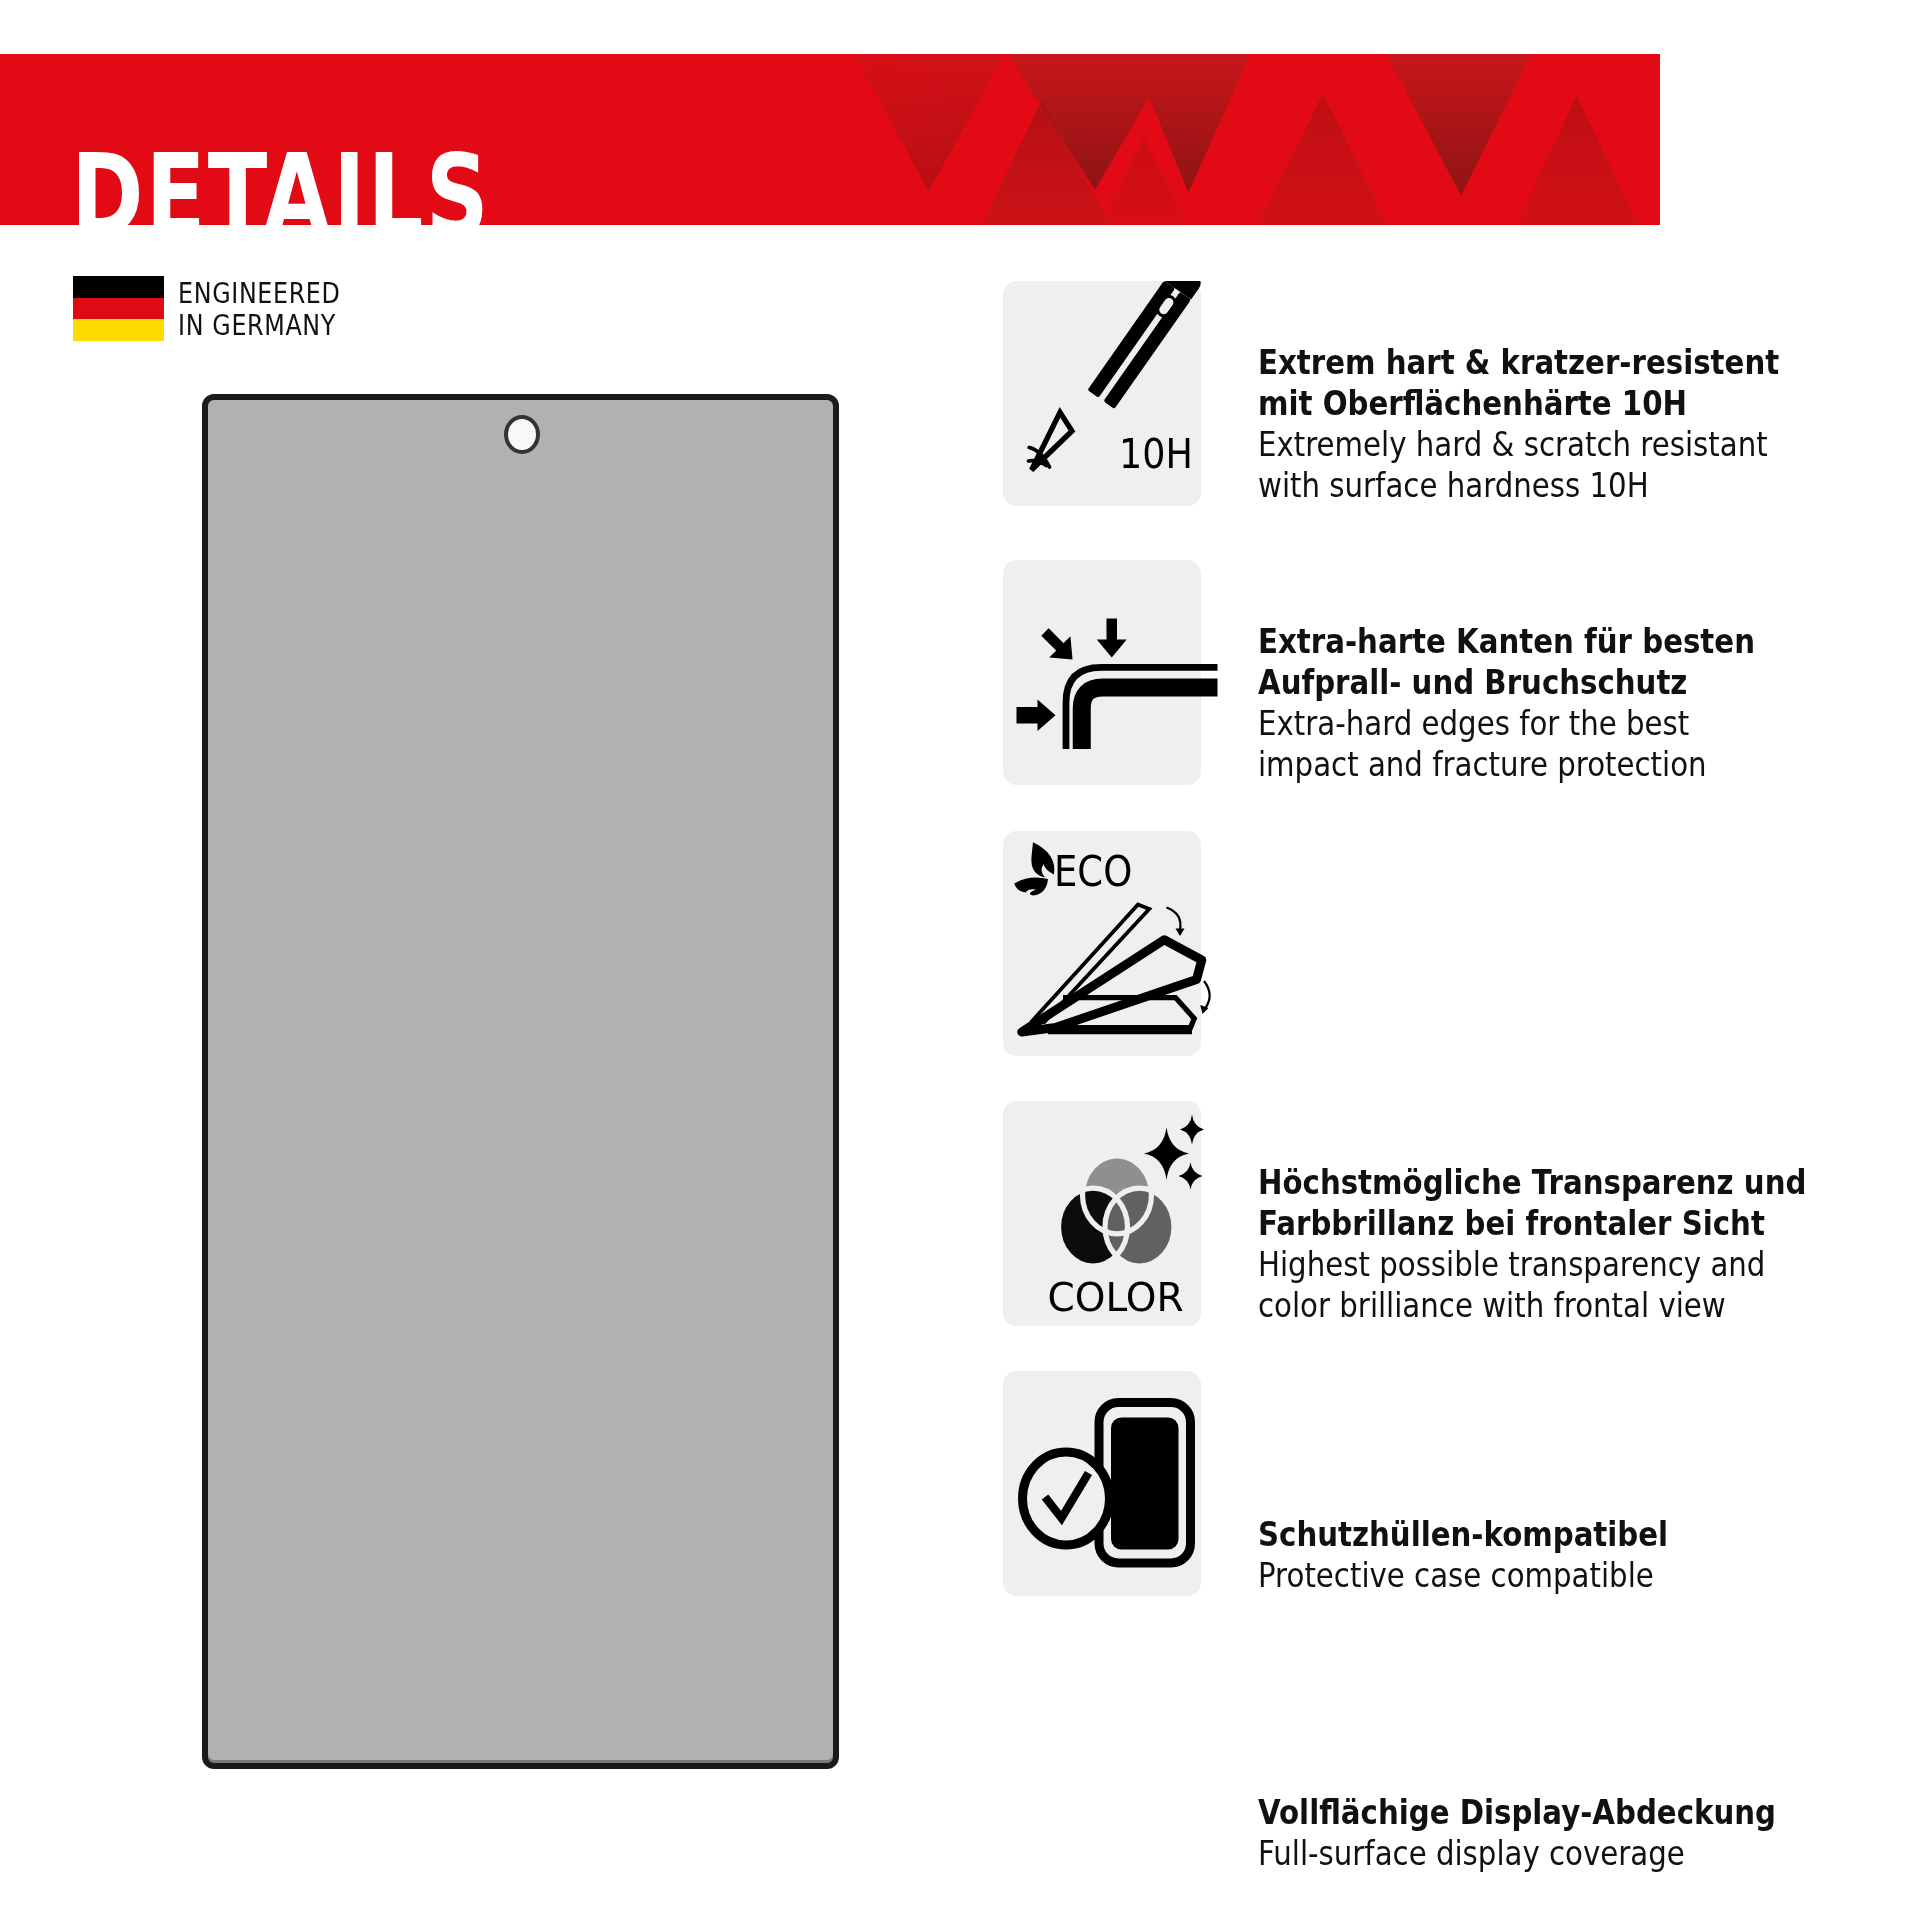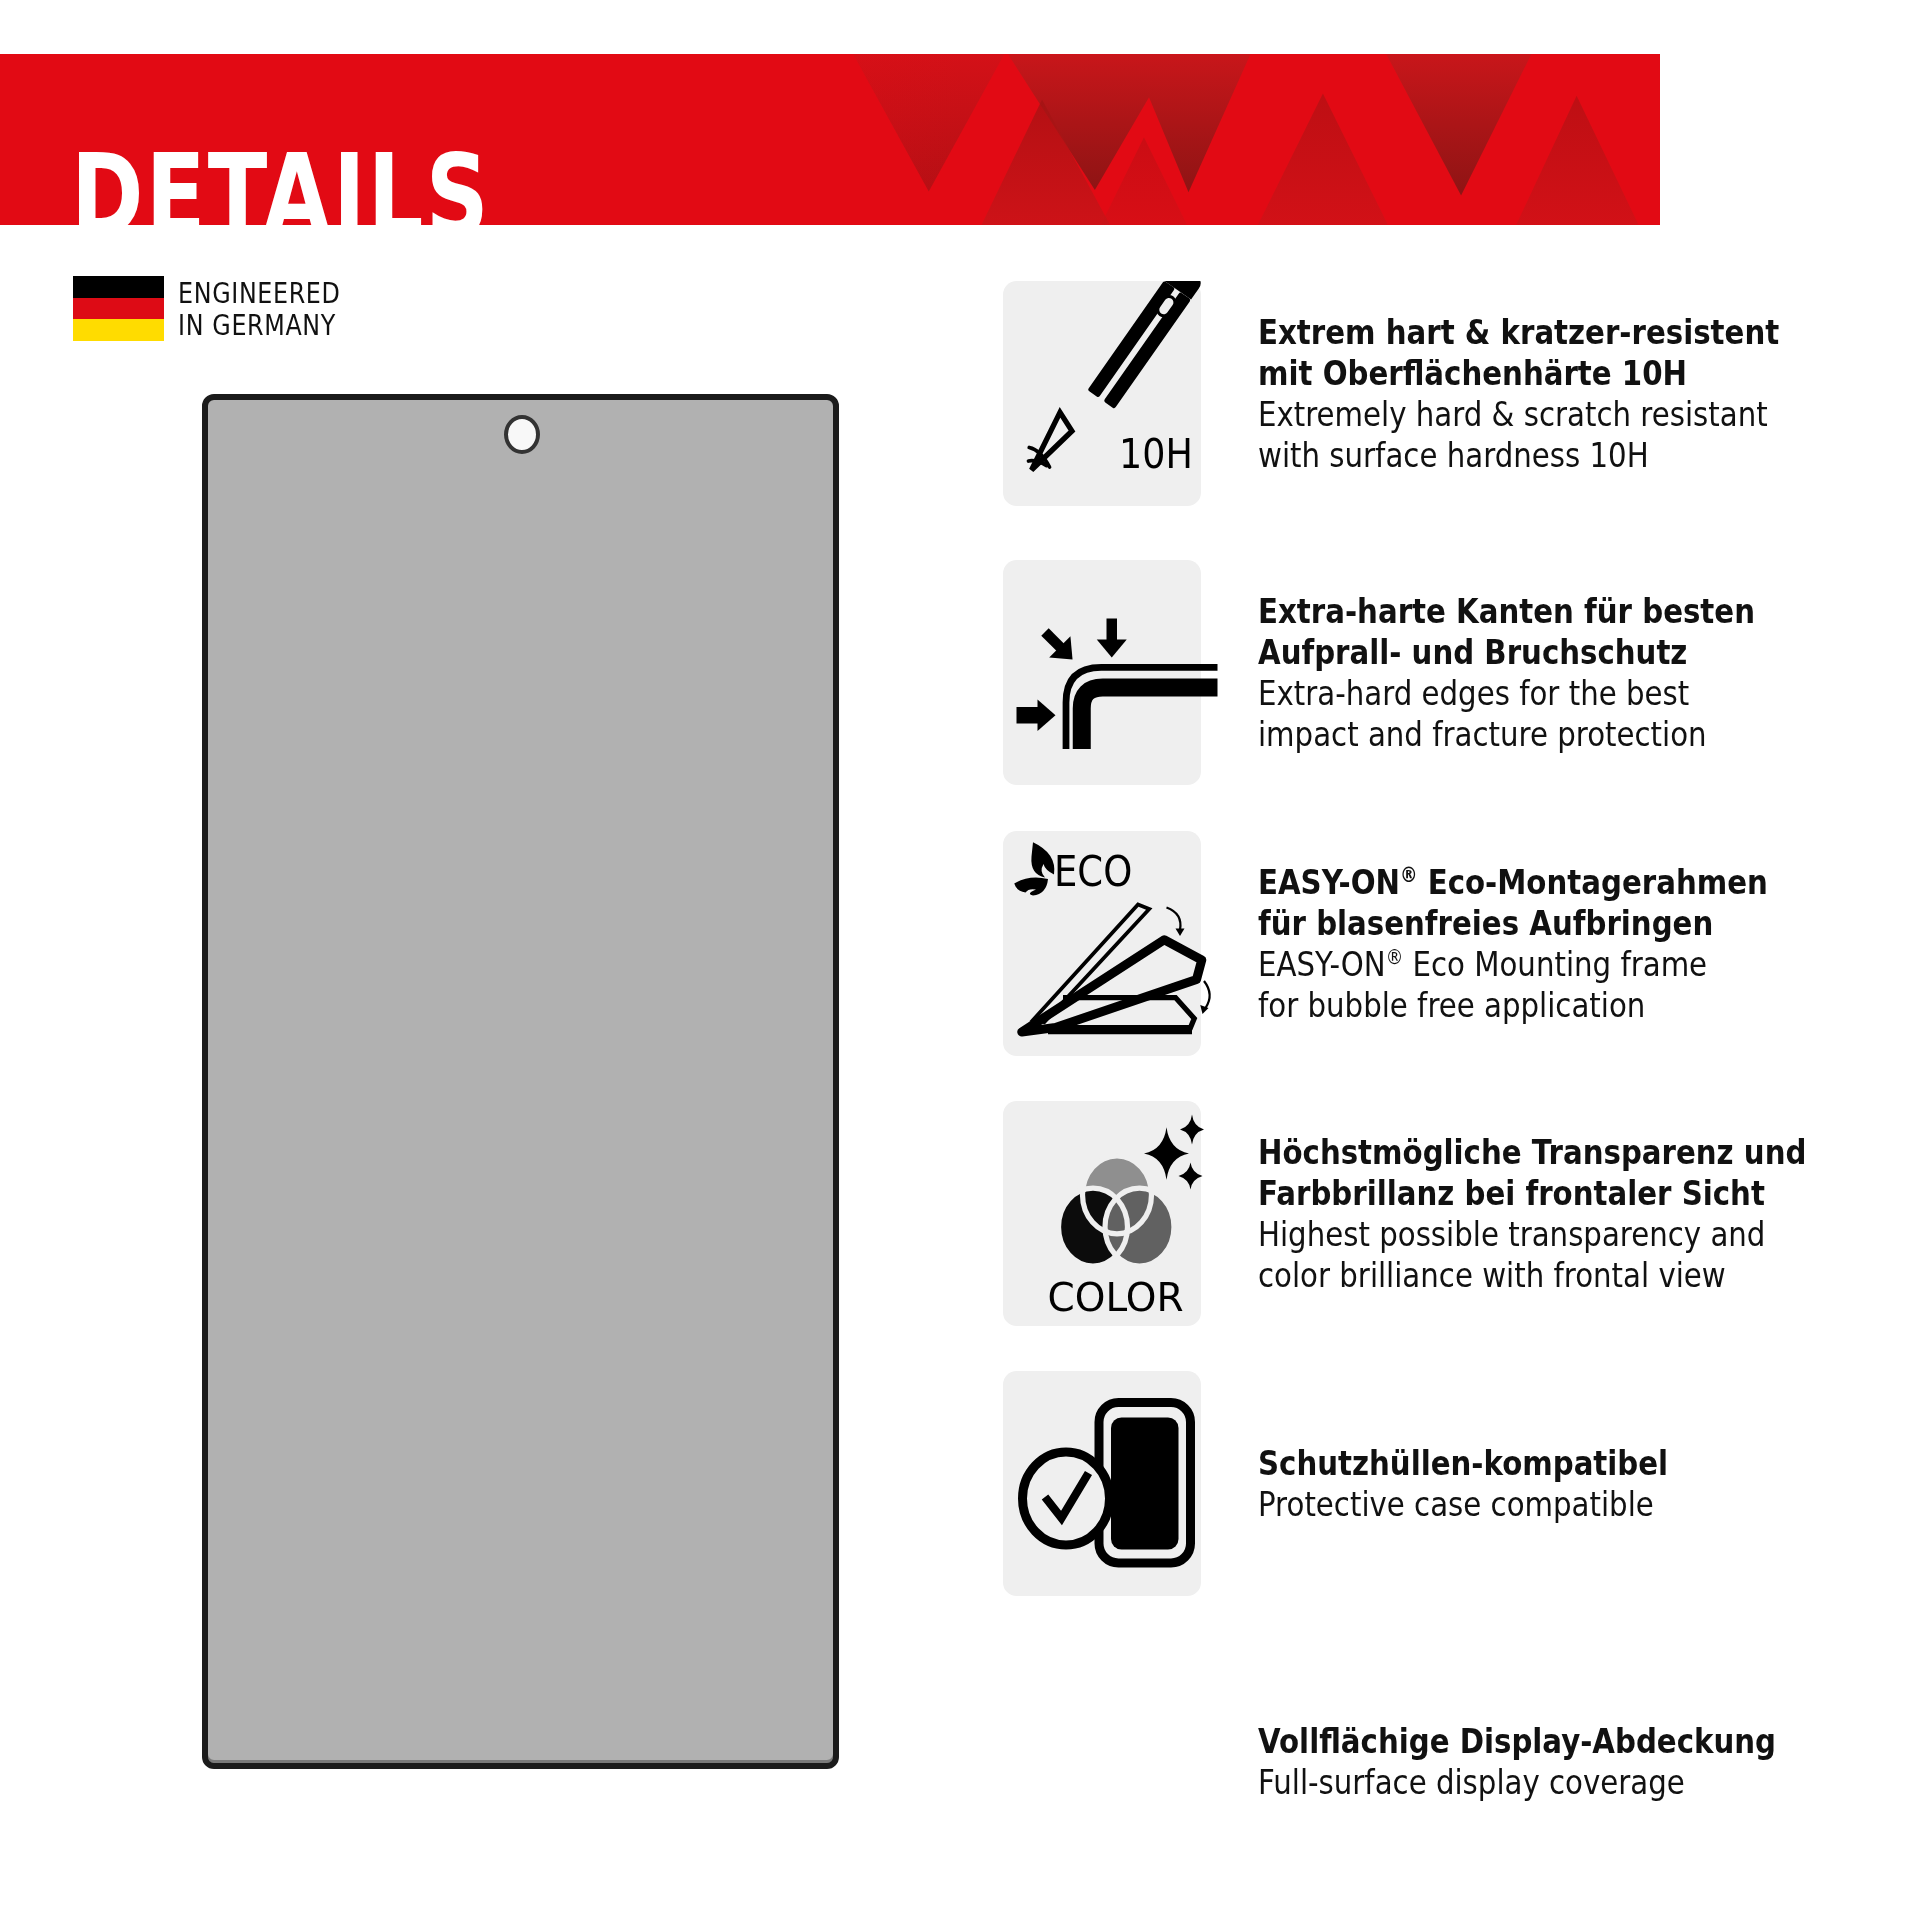--- a/index.html
+++ b/index.html
@@ -20,21 +20,21 @@
   .engineered-text { margin-left: 13.6px; font-family: "DejaVu Sans", sans-serif; font-size: 29px; line-height: 32px; letter-spacing: 0.8px; color: #111; transform: scaleX(0.82); transform-origin: left center; white-space: nowrap; }
 
   
   .phone { position: absolute; left: 202px; top: 394px; width: 637px; height: 1375px; box-sizing: border-box; border: 6px solid #1b1b1b; border-radius: 12px; background: #b1b1b1; box-shadow: inset 0 -3px 0 #7a7a7a; }
   .camera { position: absolute; left: 296px; top: 15px; width: 36px; height: 39px; border-radius: 50%; background: #f8f8f8; border: 4.5px solid #333; box-sizing: border-box; }
 
   
   .feature { position: absolute; left: 1003px; width: 906px; height: 225px; }
   .icon-box { position: absolute; left: 0; top: 0; width: 198px; height: 225px; background: #efefef; border-radius: 13.6px; }
   .icon-box svg { position: absolute; left: 0; top: 0; }
-  .feature-text { position: absolute; left: 255px; top: 0; height: 225px; display: flex; flex-direction: column; justify-content: center; }
+  .feature-text { position: absolute; left: 255px; top: 0; height: 225px; display: flex; flex-direction: column; justify-content: flex-end; }
   .t-de, .t-en { font-size: 34px; line-height: 41px; white-space: nowrap; transform: scaleX(0.86); transform-origin: left center; }
   .t-de { font-family: "DejaVu Sans", sans-serif; font-weight: bold; color: #111; }
   .t-en { font-family: "DejaVu Sans", sans-serif; font-weight: normal; color: #111; }
   .reg { font-size: 0.6em; vertical-align: super; line-height: 0; }
 </style>
 </head>
 <body>
 
 <div class="banner">
   <svg width="1930" height="171" viewBox="0 0 2556 226">
@@ -171,26 +171,20 @@
 
       <path d="M80,222 L230,222 L255,250 L250,262 L60,262" fill="none" stroke="#000" stroke-width="7"></path>
       <path d="M60,266 L252,266" stroke="#000" stroke-width="10"></path>
 
       <path d="M218,102 Q240,110 236,132" fill="none" stroke="#000" stroke-width="3"></path>
       <polygon points="230,130 242,130 236,140" fill="#000"></polygon>
       <path d="M268,200 Q282,218 270,236" fill="none" stroke="#000" stroke-width="3"></path>
       <polygon points="263,232 274,236 266,244" fill="#000"></polygon>
     </svg>
   </div>
-  <div class="feature-text">
-    <div class="t-de"><span>EASY-ON</span><span class="reg">®</span><span> Eco-Montagerahmen</span></div>
-    <div class="t-de">für blasenfreies Aufbringen</div>
-    <div class="t-en"><span>EASY-ON</span><span class="reg">®</span><span> Eco Mounting frame</span></div>
-    <div class="t-en">for bubble free application</div>
-  </div>
 </div>
 
 <div class="feature" style="top:1101px;">
   <div class="icon-box">
     <svg width="225" height="225" viewBox="0 0 300 300">
       <ellipse cx="152" cy="125" rx="46" ry="52" fill="#8f8f8f"></ellipse>
       <ellipse cx="120" cy="168" rx="46" ry="52" fill="#0c0c0c"></ellipse>
       <ellipse cx="182" cy="168" rx="46" ry="52" fill="#616161"></ellipse>
       <ellipse cx="152" cy="125" rx="46" ry="52" fill="none" stroke="#efefef" stroke-width="7"></ellipse>
       <ellipse cx="120" cy="168" rx="46" ry="52" fill="none" stroke="#efefef" stroke-width="7"></ellipse>

